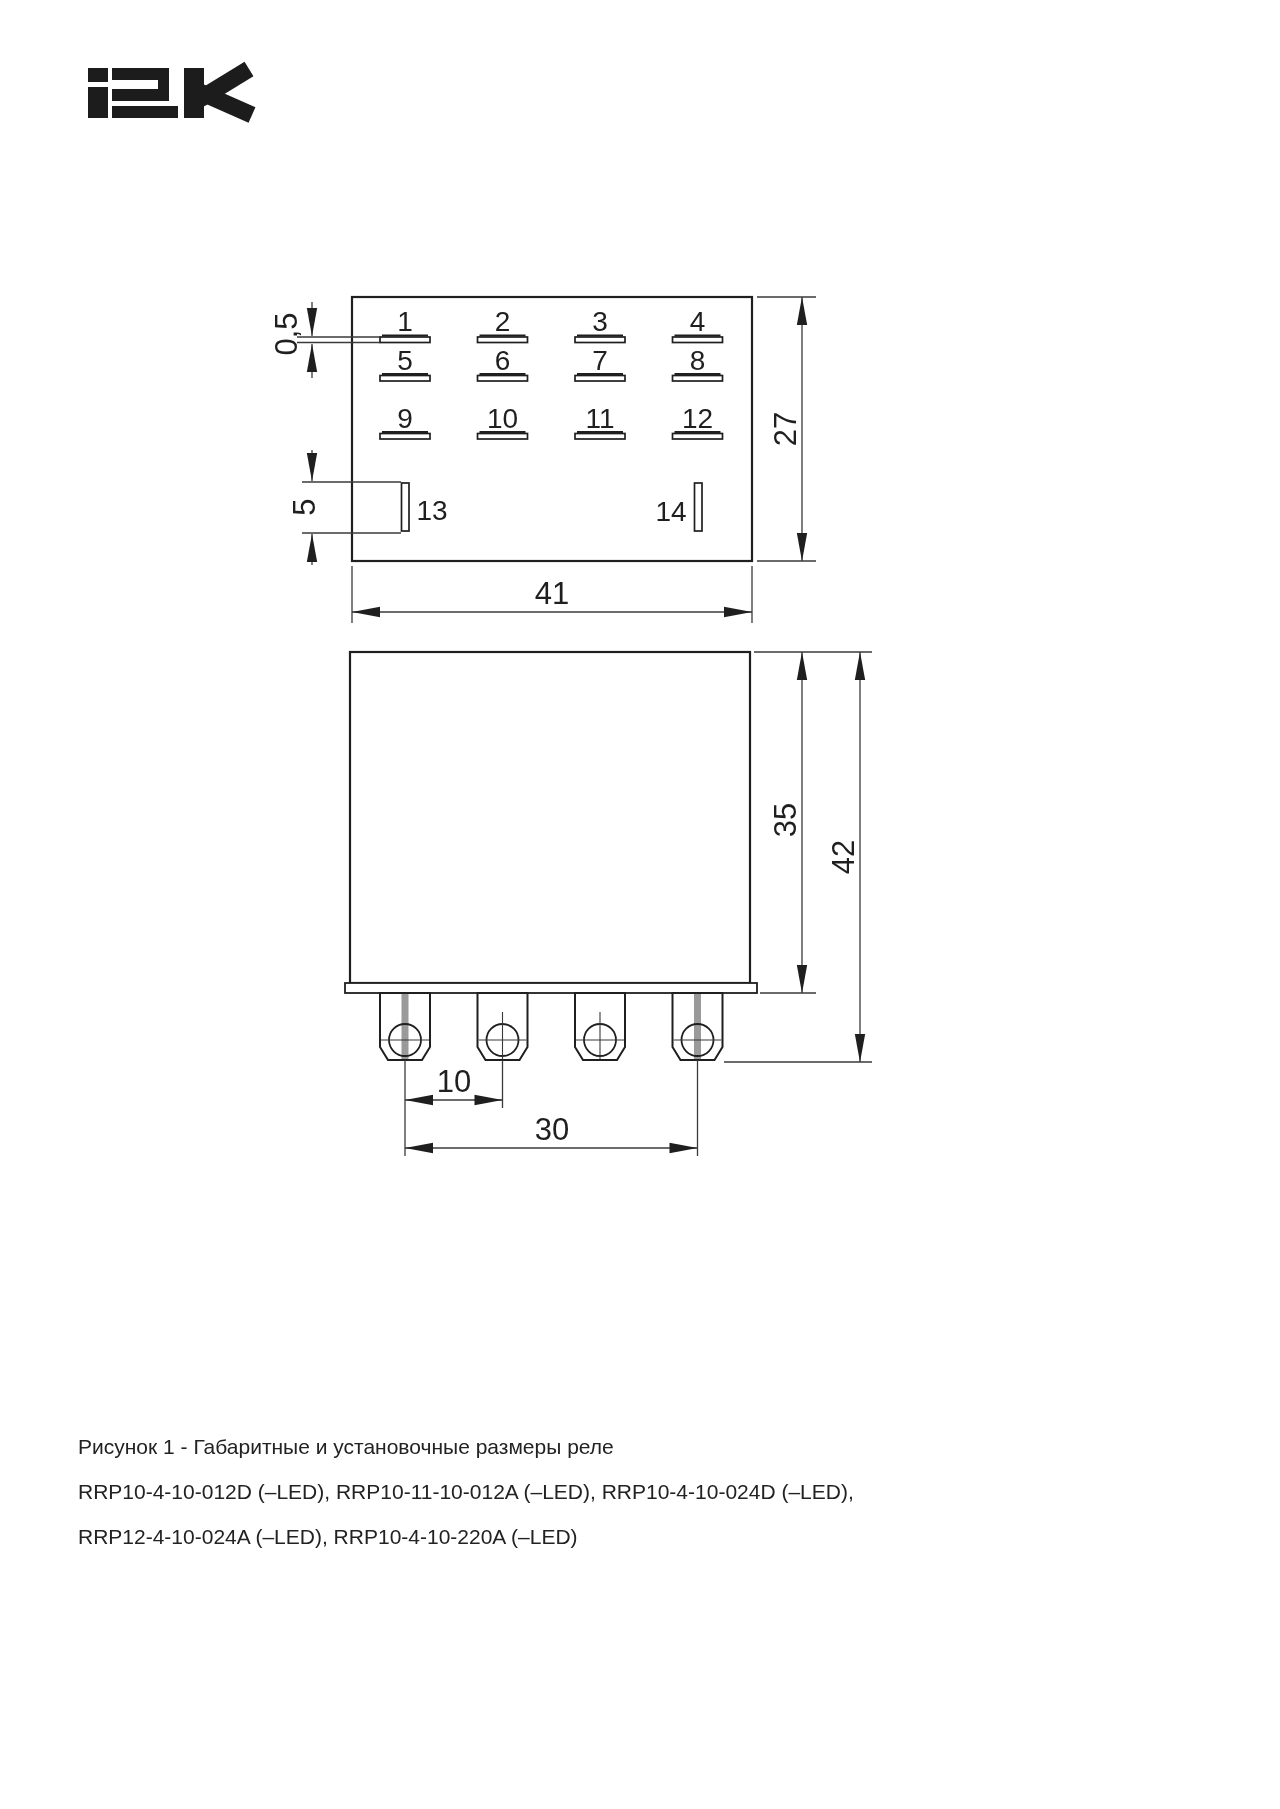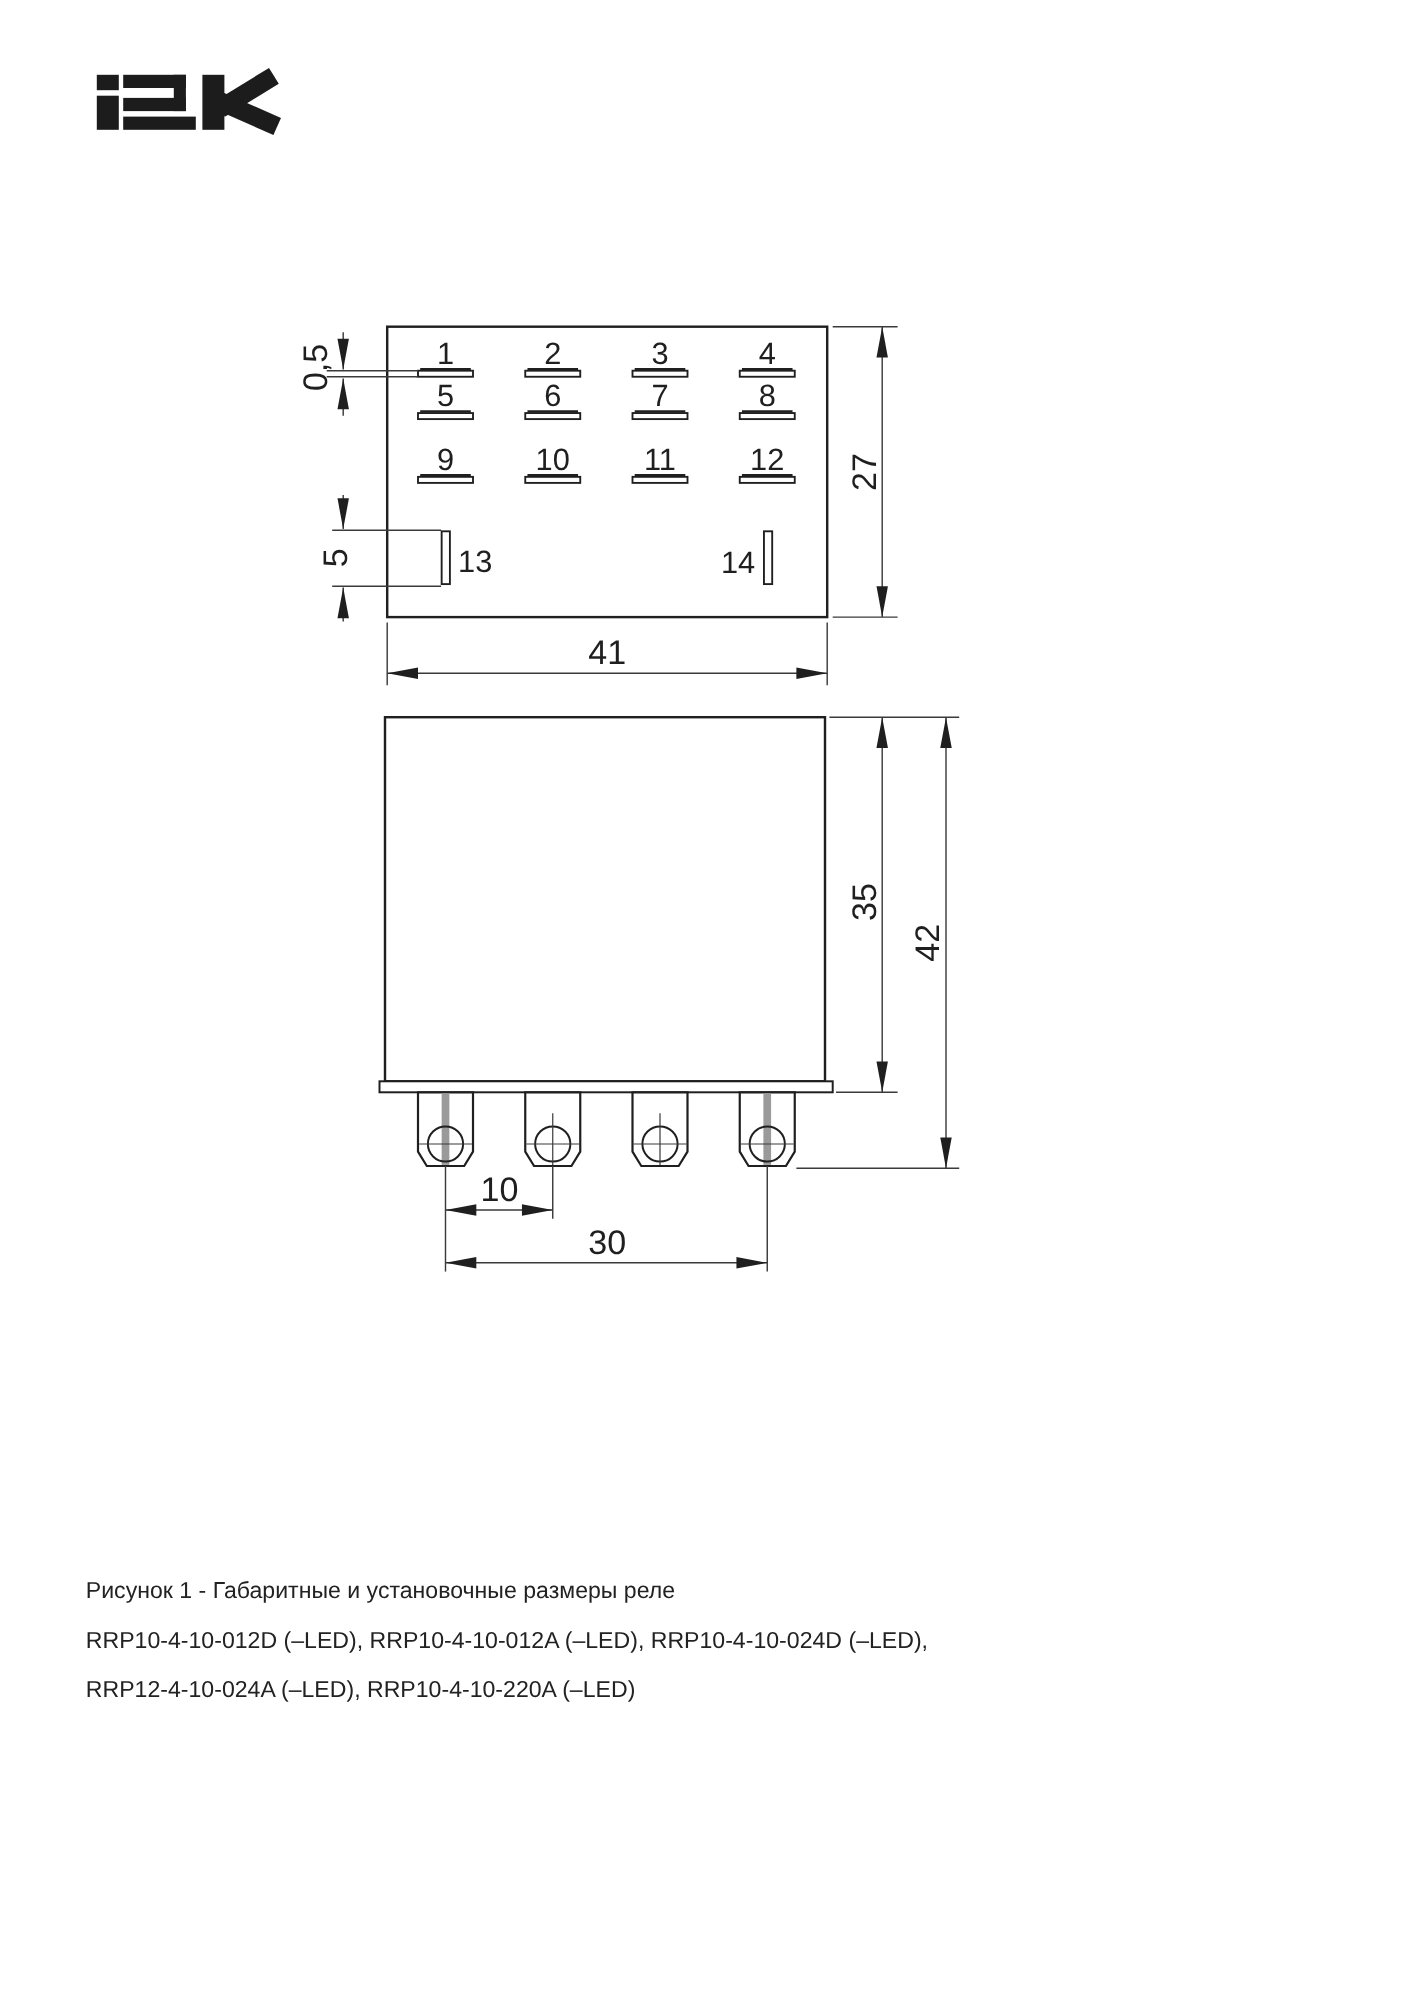--- a/index.html
+++ b/index.html
@@ -196,17 +196,17 @@
       <g stroke="#3a3a3a" stroke-width="1.3">
         <line x1="724" y1="1062" x2="872" y2="1062"></line>
         <line x1="860" y1="652" x2="860" y2="1062" marker-start="url(#arr)" marker-end="url(#arr)"></line>
       </g>
       <text class="dim-text" x="854" y="857" text-anchor="middle" transform="rotate(-90 854 857)">42</text>
     </g>
   </svg>
 
   <div class="caption">
     <div>Рисунок 1 - Габаритные и установочные размеры реле</div>
-    <div>RRP10-4-10-012D (–LED), RRP10-4-10-012A (–LED), RRP10-4-10-024D (–LED),</div>
+    <div>RRP10-4-10-012D (–LED), RRP10-11-10-012A (–LED), RRP10-4-10-024D (–LED),</div>
     <div>RRP12-4-10-024A (–LED), RRP10-4-10-220A (–LED)</div>
   </div>
 
 </div>
 
 </body></html>

